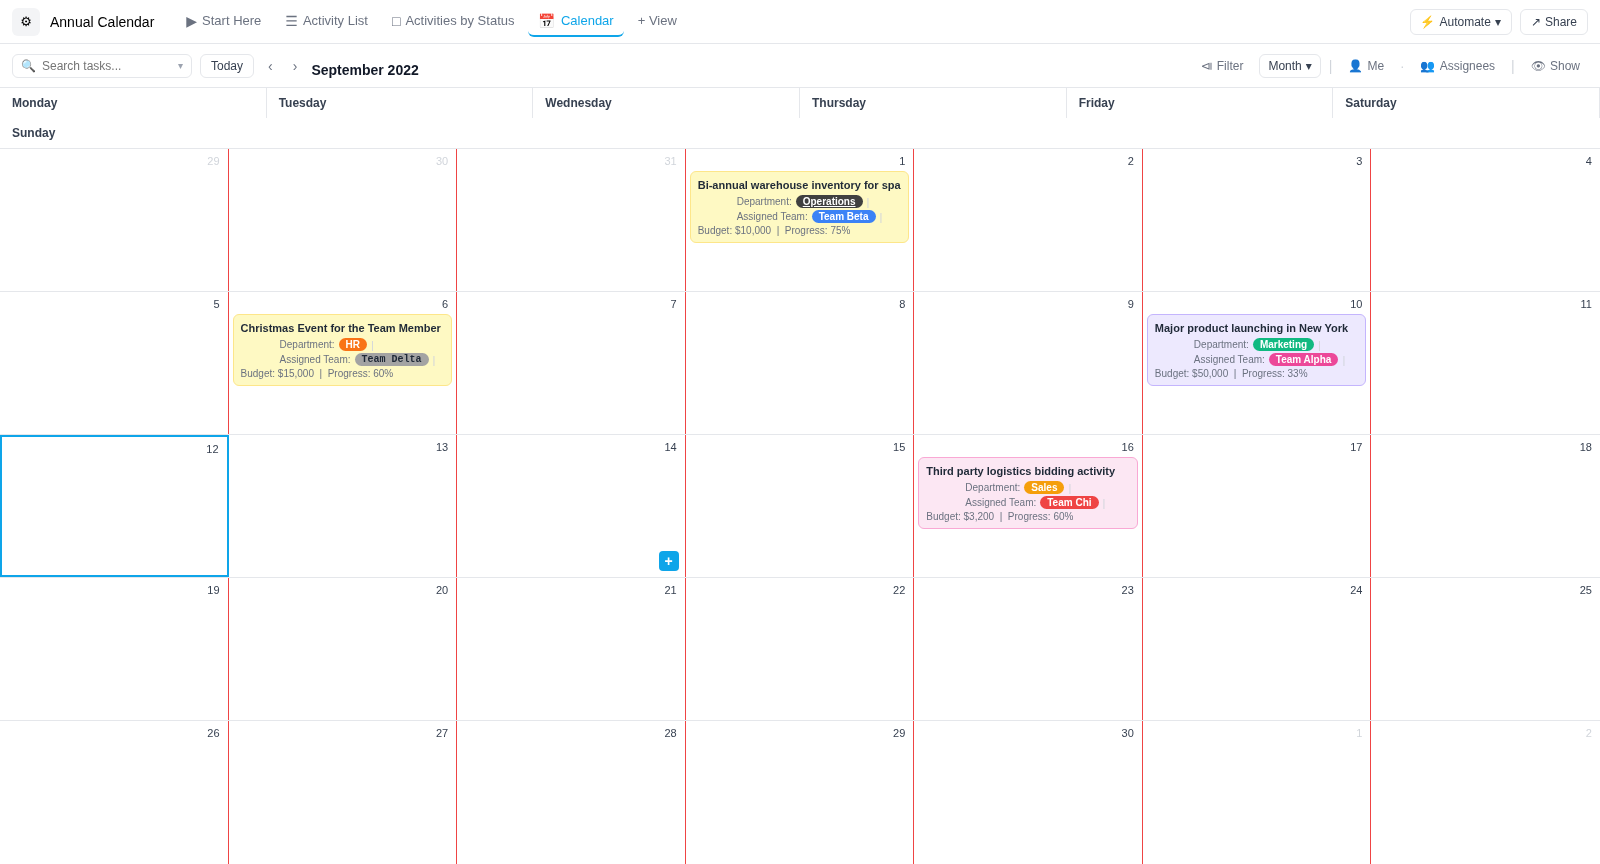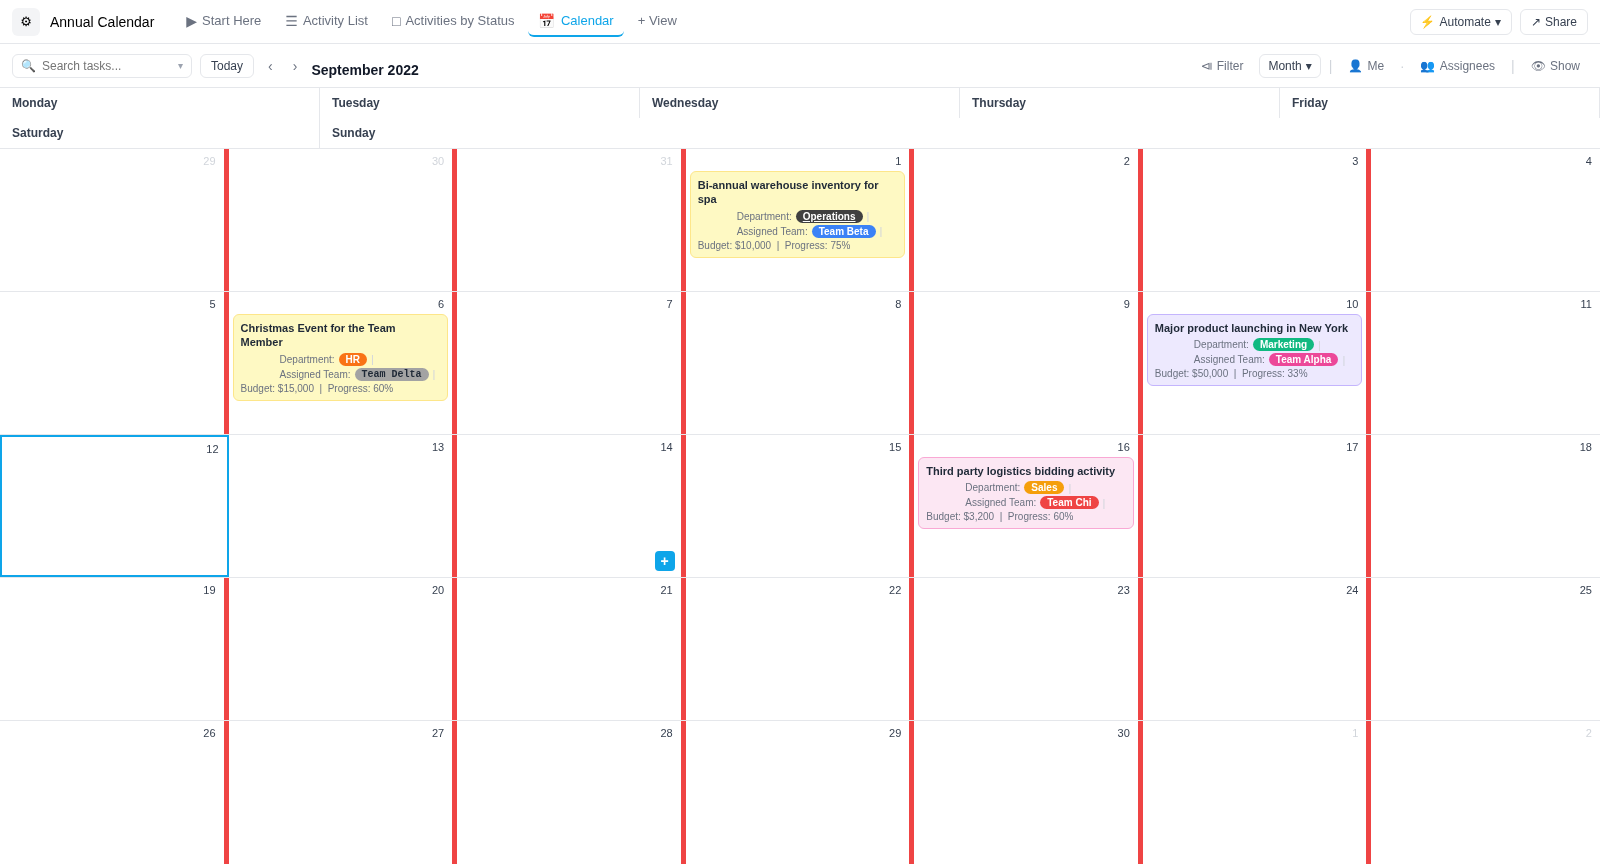--- a/index.html
+++ b/index.html
@@ -40,29 +40,29 @@
     .nav-arrow { padding: 4px 6px; border: none; background: none; cursor: pointer; font-size: 14px; color: #6b7280; }
     .month-title { font-size: 14px; font-weight: 600; color: #111827; margin-top: 8px; }
     .toolbar-right { margin-left: auto; display: flex; align-items: center; gap: 8px; }
     .filter-btn { display: flex; align-items: center; gap: 4px; padding: 4px 8px; border: none; background: none; font-size: 12px; color: #6b7280; cursor: pointer; }
     .month-select { display: flex; align-items: center; gap: 4px; padding: 4px 8px; border: 1px solid #e5e7eb; border-radius: 6px; font-size: 12px; color: #374151; cursor: pointer; background: #fff; }
     .me-btn, .assignees-btn, .show-btn { display: flex; align-items: center; gap: 4px; padding: 4px 8px; border: none; background: none; font-size: 12px; color: #6b7280; cursor: pointer; }
     .separator { color: #d1d5db; font-size: 14px; }
 
     
     .calendar-container { height: calc(100vh - 88px); display: flex; flex-direction: column; }
-    .day-headers { display: grid; grid-template-columns: repeat(5, 1fr); border-bottom: 1px solid #e5e7eb; }
+    .day-headers { display: grid; grid-template-columns: repeat(6, 1fr); border-bottom: 1px solid #e5e7eb; }
     .day-header { padding: 8px 12px; font-size: 12px; font-weight: 600; color: #374151; text-transform: capitalize; border-right: 1px solid #e5e7eb; }
     .day-header:last-child { border-right: none; }
 
     .calendar-grid { flex: 1; display: grid; grid-template-rows: repeat(5, 1fr); overflow: hidden; }
     .calendar-week { display: grid; grid-template-columns: repeat(7, 1fr); border-bottom: 1px solid #e5e7eb; }
     .calendar-week:last-child { border-bottom: none; }
     .calendar-day {
-      border-right: 5px solid #ef4444; padding: 4px;
+      border-right: 1px solid #ef4444; padding: 4px;
       position: relative; overflow: hidden; min-height: 0;
     }
     .calendar-day:last-child { border-right: none; }
     .calendar-day.today { border: 2px solid #0ea5e9; }
     .day-number { font-size: 11px; color: #9ca3af; text-align: right; padding: 2px 4px; }
     .day-number.current-month { color: #374151; }
     .day-number.other-month { color: #d1d5db; }
 
     
     .event-card {

